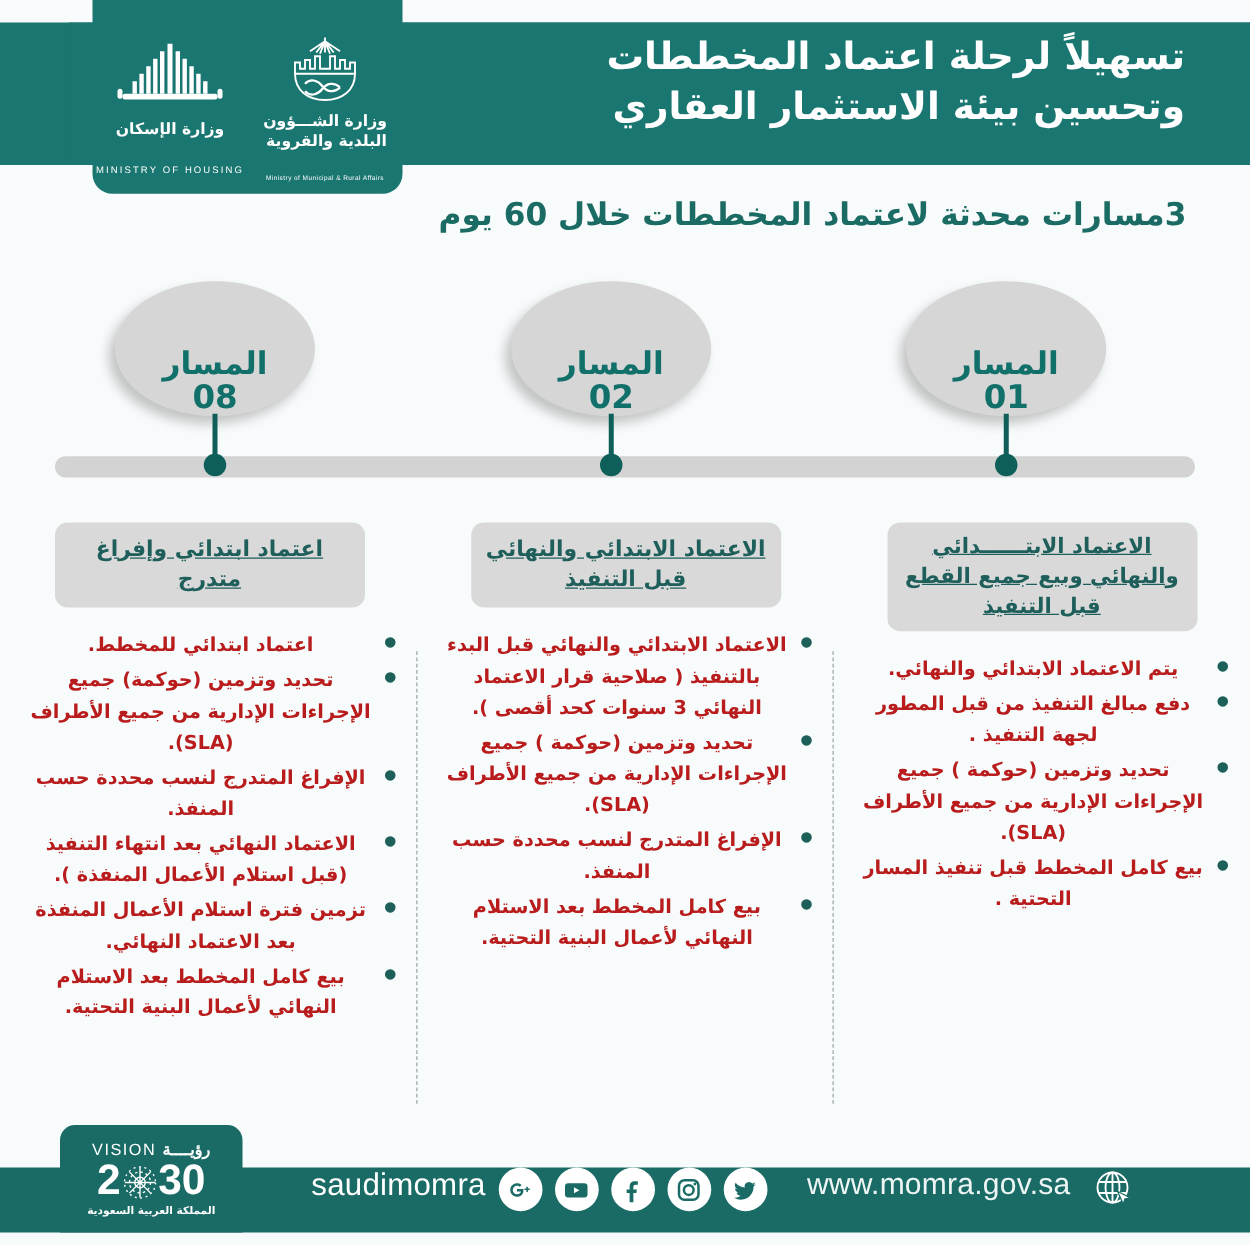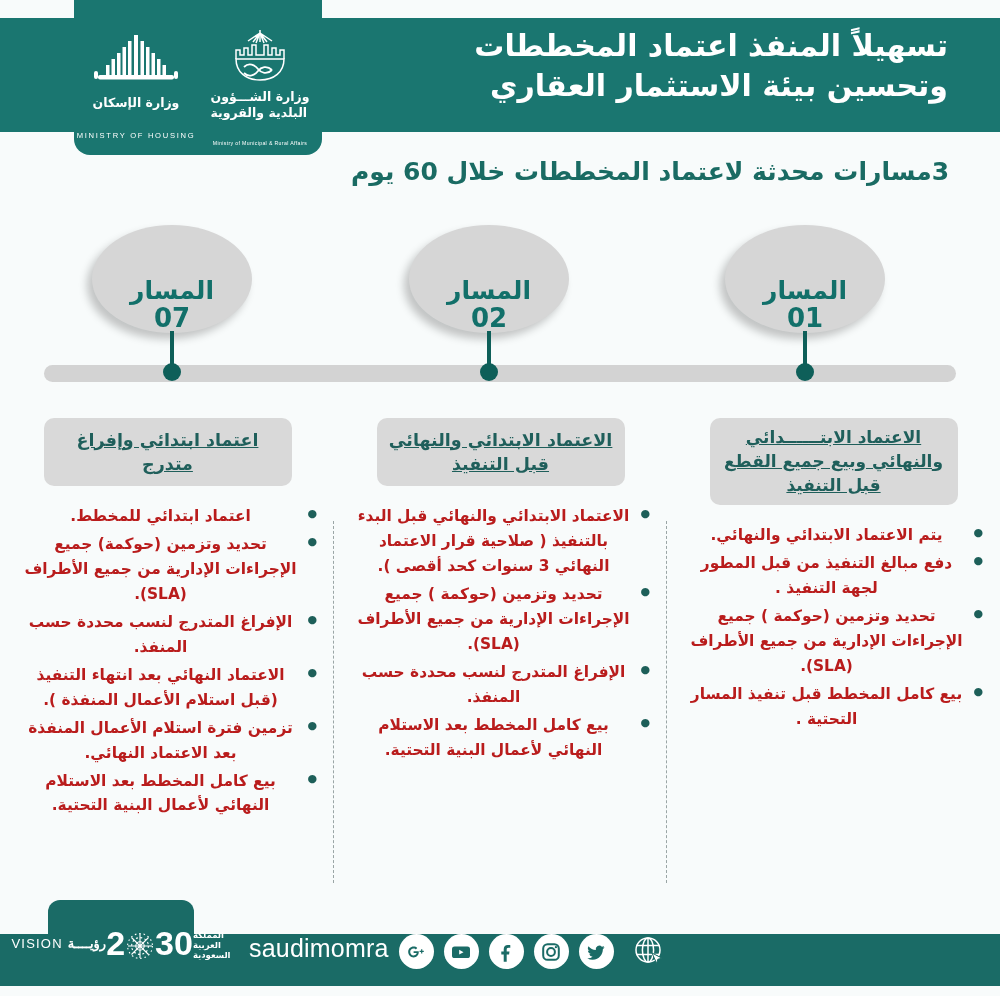--- a/index.html
+++ b/index.html
@@ -54,21 +54,21 @@
     justify-content: flex-start;
     width: 118px;
     padding-top: 14px;
   }
   .logo-mark { height: 62px; display: flex; align-items: flex-end; justify-content: center; }
   .logo-ar {
     color: #ffffff;
     font-size: 12.5px;
     font-weight: bold;
     line-height: 1.25;
-    text-align: left;
+    text-align: right;
     letter-spacing: .2px;
     margin-top: 4px;
   }
   .logo-en {
     color: #ffffff;
     font-size: 5.2px;
     letter-spacing: .35px;
     text-align: center;
     margin-top: 20px;
     white-space: nowrap;
@@ -234,20 +234,21 @@
     direction: ltr;
     gap: 0;
   }
   .vision-card {
     position: absolute;
     left: 48px; bottom: 10px;
     width: 146px; height: 86px;
     background: #1a6b66;
     border-radius: 12px 12px 0 0;
     display: flex;
+    flex-direction: column;
     align-items: center;
     justify-content: center;
     z-index: 5;
     direction: ltr;
   }
   .vision-top {
     color: #ffffff;
     font-size: 13px;
     letter-spacing: 1.2px;
     font-family: "Liberation Sans", sans-serif;
@@ -308,21 +309,21 @@
 </head>
 <body>
 
 <div class="page">
 
   <div class="header-band">
     <div class="header-band-inner"></div>
   </div>
 
   <div class="header-title">
-    <div>تسهيلاً المنفذ اعتماد المخططات</div>
+    <div>تسهيلاً لرحلة اعتماد المخططات</div>
     <div>وتحسين بيئة الاستثمار العقاري</div>
   </div>
 
   <div class="logo-card">
 
     <div class="logo-block">
       <div class="logo-mark">
         <svg width="72" height="58" viewBox="0 0 72 58">
           <g fill="none" stroke="#ffffff" stroke-width="1.5">
             <path d="M36 3 v12"></path>
@@ -368,21 +369,21 @@
 
   </div>
 
   <div class="subtitle">3مسارات محدثة لاعتماد المخططات خلال 60 يوم</div>
 
   <div class="timeline-bar"></div>
 
   <div class="track-node" style="left:72px;">
     <div class="badge">
       <span class="badge-label">المسار</span>
-      <span class="badge-num">07</span>
+      <span class="badge-num">08</span>
     </div>
     <div class="pin-stem"></div>
     <div class="pin-dot"></div>
   </div>
 
   <div class="track-node" style="left:389px;">
     <div class="badge">
       <span class="badge-label">المسار</span>
       <span class="badge-num">02</span>
     </div>
@@ -493,20 +494,21 @@
         <circle cx="16.9" cy="7.2" r="1.15" fill="#1a6b66"></circle>
       </svg>
     </span>
 
     <span class="social">
       <svg width="24" height="24" viewBox="0 0 24 24">
         <path fill="#1a6b66" d="M20.6 7.3c-.64.28-1.32.47-2.04.56.73-.44 1.3-1.14 1.56-1.97-.69.41-1.45.7-2.26.86a3.56 3.56 0 0 0-6.06 3.24 10.1 10.1 0 0 1-7.33-3.72 3.56 3.56 0 0 0 1.1 4.75c-.58-.02-1.13-.18-1.61-.44v.04c0 1.73 1.23 3.17 2.86 3.5-.3.08-.62.12-.94.12-.23 0-.45-.02-.67-.06a3.57 3.57 0 0 0 3.33 2.47 7.15 7.15 0 0 1-4.43 1.53c-.29 0-.57-.02-.85-.05a10.08 10.08 0 0 0 5.46 1.6c6.55 0 10.13-5.43 10.13-10.13l-.01-.46a7.2 7.2 0 0 0 1.76-1.84z"></path>
       </svg>
     </span>
 
+    <span class="site">www.momra.gov.sa</span>
 
     <span class="globe">
       <svg width="34" height="34" viewBox="0 0 34 34">
         <g stroke="#ffffff" stroke-width="1.5" fill="none">
           <circle cx="16" cy="16" r="12"></circle>
           <ellipse cx="16" cy="16" rx="5.6" ry="12"></ellipse>
           <path d="M4.4 11.6h23.2 M4.4 20.4h23.2 M16 4v24"></path>
         </g>
         <path d="M20 19 l10 5.2 -4.2 1.1 -1.1 4.2z" fill="#ffffff" stroke="#1a6b66" stroke-width="1"></path>
       </svg>

